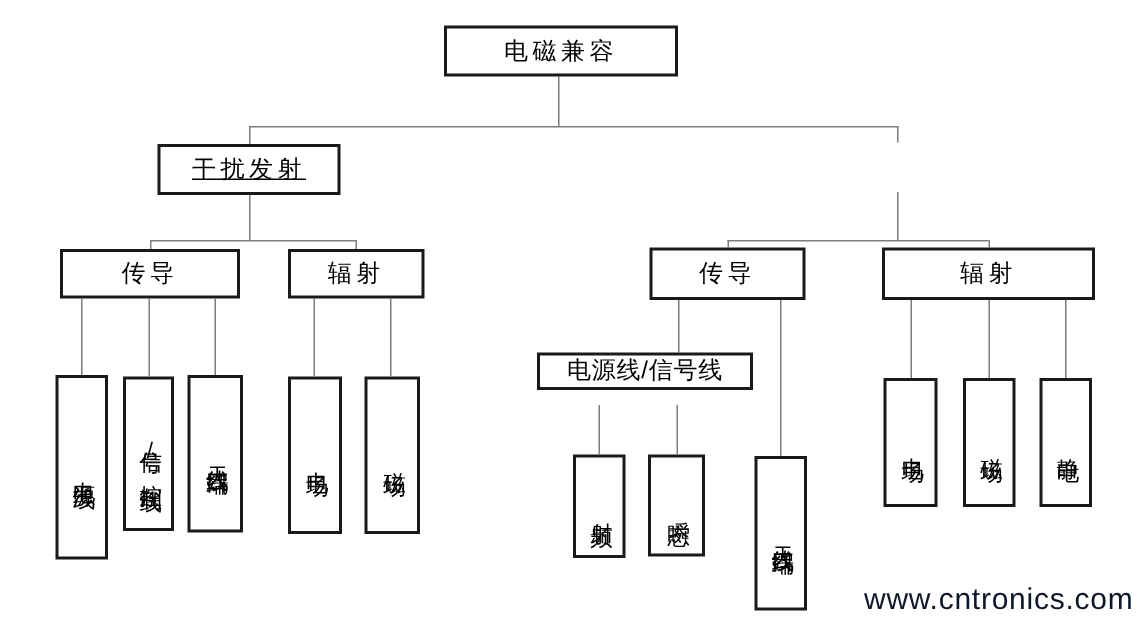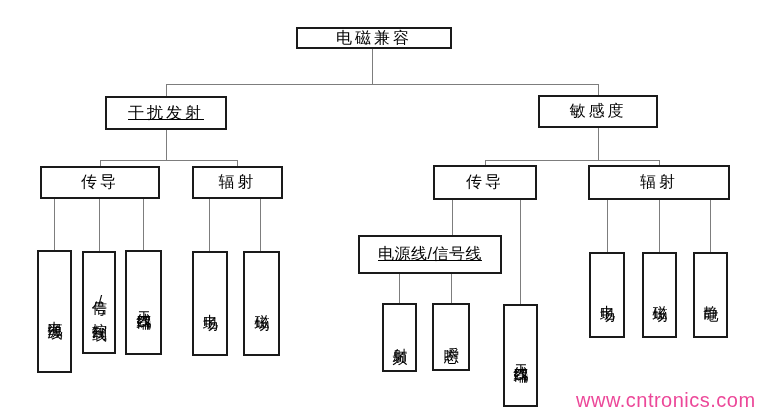--- a/index.html
+++ b/index.html
@@ -16,21 +16,21 @@
   .leaf { border-width:2px; }
   .vbox {
     writing-mode:vertical-rl; text-orientation:upright;
     font-size:15px; letter-spacing:2px; white-space:normal;
   }
   .nospace { letter-spacing:0.5px; }
   .vline { position:absolute; width:1px; background:#7d7d7d; }
   .hline { position:absolute; height:1px; background:#7d7d7d; }
   .watermark {
     position:absolute; left:576px; top:389px;
-    font-size:20px; letter-spacing:0.5px; color:#ec4899;
+    font-size:20px; letter-spacing:0.5px; color:#0f172a;
     font-family:"Liberation Sans",sans-serif;
   }
 </style>
 </head>
 <body>
 
 <div class="stage">
 
   <div class="vline" style="left:372px; top:41px;  height:43px;"></div>
   <div class="hline" style="left:166px; top:84px;  width:433px;"></div>
@@ -55,31 +55,30 @@
 
   <div class="vline" style="left:452px; top:200px; height:35px;"></div>
   <div class="vline" style="left:520px; top:200px; height:104px;"></div>
   <div class="vline" style="left:399px; top:270px; height:33px;"></div>
   <div class="vline" style="left:451px; top:270px; height:33px;"></div>
 
   <div class="vline" style="left:607px; top:200px; height:52px;"></div>
   <div class="vline" style="left:659px; top:200px; height:52px;"></div>
   <div class="vline" style="left:710px; top:200px; height:52px;"></div>
 
-  <div class="box" style="left:296px; top:27px; width:156px; height:22px;">电磁兼容</div>
+  <div class="box" style="left:296px; top:17px; width:156px; height:34px;">电磁兼容</div>
 
   <div class="box" style="left:105px; top:96px; width:122px; height:34px;text-decoration:underline;">干扰发射</div>
-  <div class="box" style="left:538px; top:95px; width:120px; height:33px;">敏感度</div>
 
   <div class="box" style="left:40px; top:166px; width:120px; height:33px;">传导</div>
   <div class="box" style="left:192px; top:166px; width:91px; height:33px;">辐射</div>
   <div class="box" style="left:433px; top:165px; width:104px; height:35px;">传导</div>
   <div class="box" style="left:588px; top:165px; width:142px; height:35px;">辐射</div>
 
-  <div class="box nospace" style="left:358px; top:235px; width:144px; height:39px;text-decoration:underline;">电源线/信号线</div>
+  <div class="box nospace" style="left:358px; top:235px; width:144px; height:25px;">电源线/信号线</div>
 
   <div class="box leaf vbox" style="left:37px; top:250px; width:35px; height:123px;">电源线</div>
   <div class="box leaf vbox" style="left:82px; top:251px; width:34px; height:103px;">信号/控制线</div>
   <div class="box leaf vbox" style="left:125px; top:250px; width:37px; height:105px;">天线端口</div>
   <div class="box leaf vbox" style="left:192px; top:251px; width:36px; height:105px;">电场</div>
   <div class="box leaf vbox" style="left:243px; top:251px; width:37px; height:105px;">磁场</div>
 
   <div class="box leaf vbox" style="left:382px; top:303px; width:35px; height:69px;">射频</div>
   <div class="box leaf vbox" style="left:432px; top:303px; width:38px; height:68px;">瞬态</div>
   <div class="box leaf vbox" style="left:503px; top:304px; width:35px; height:103px;">天线端口</div>

